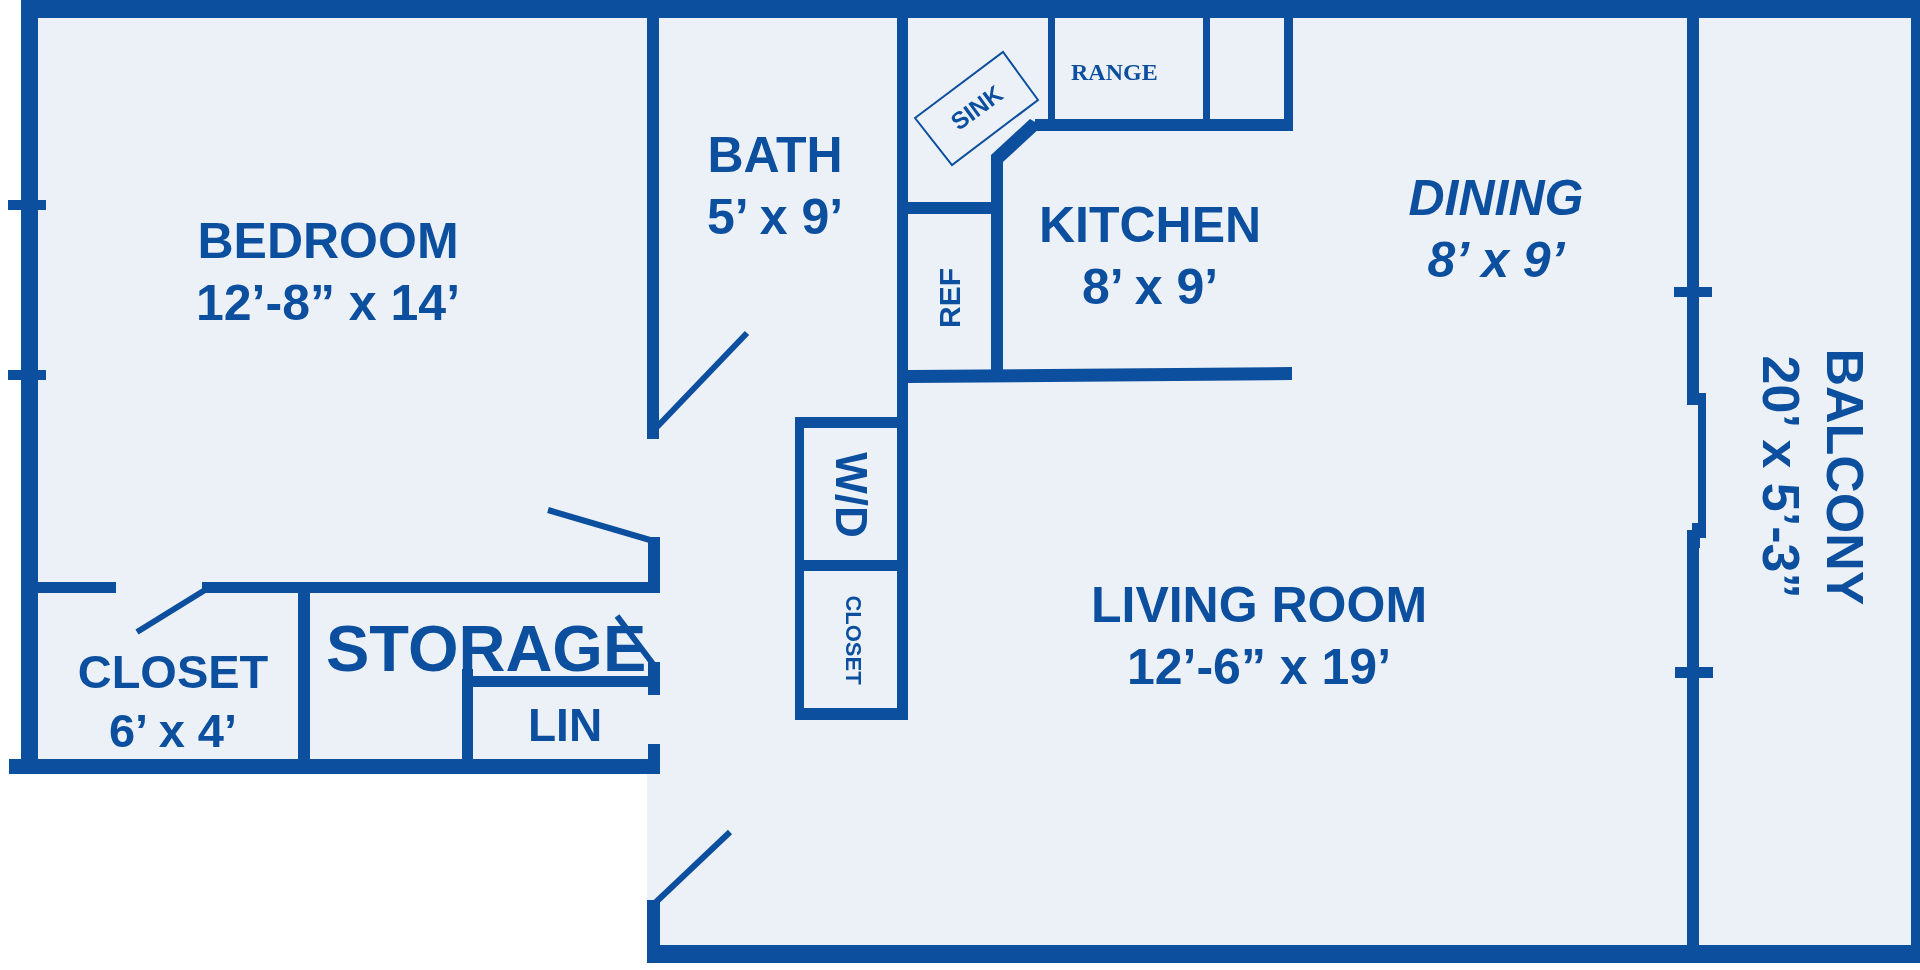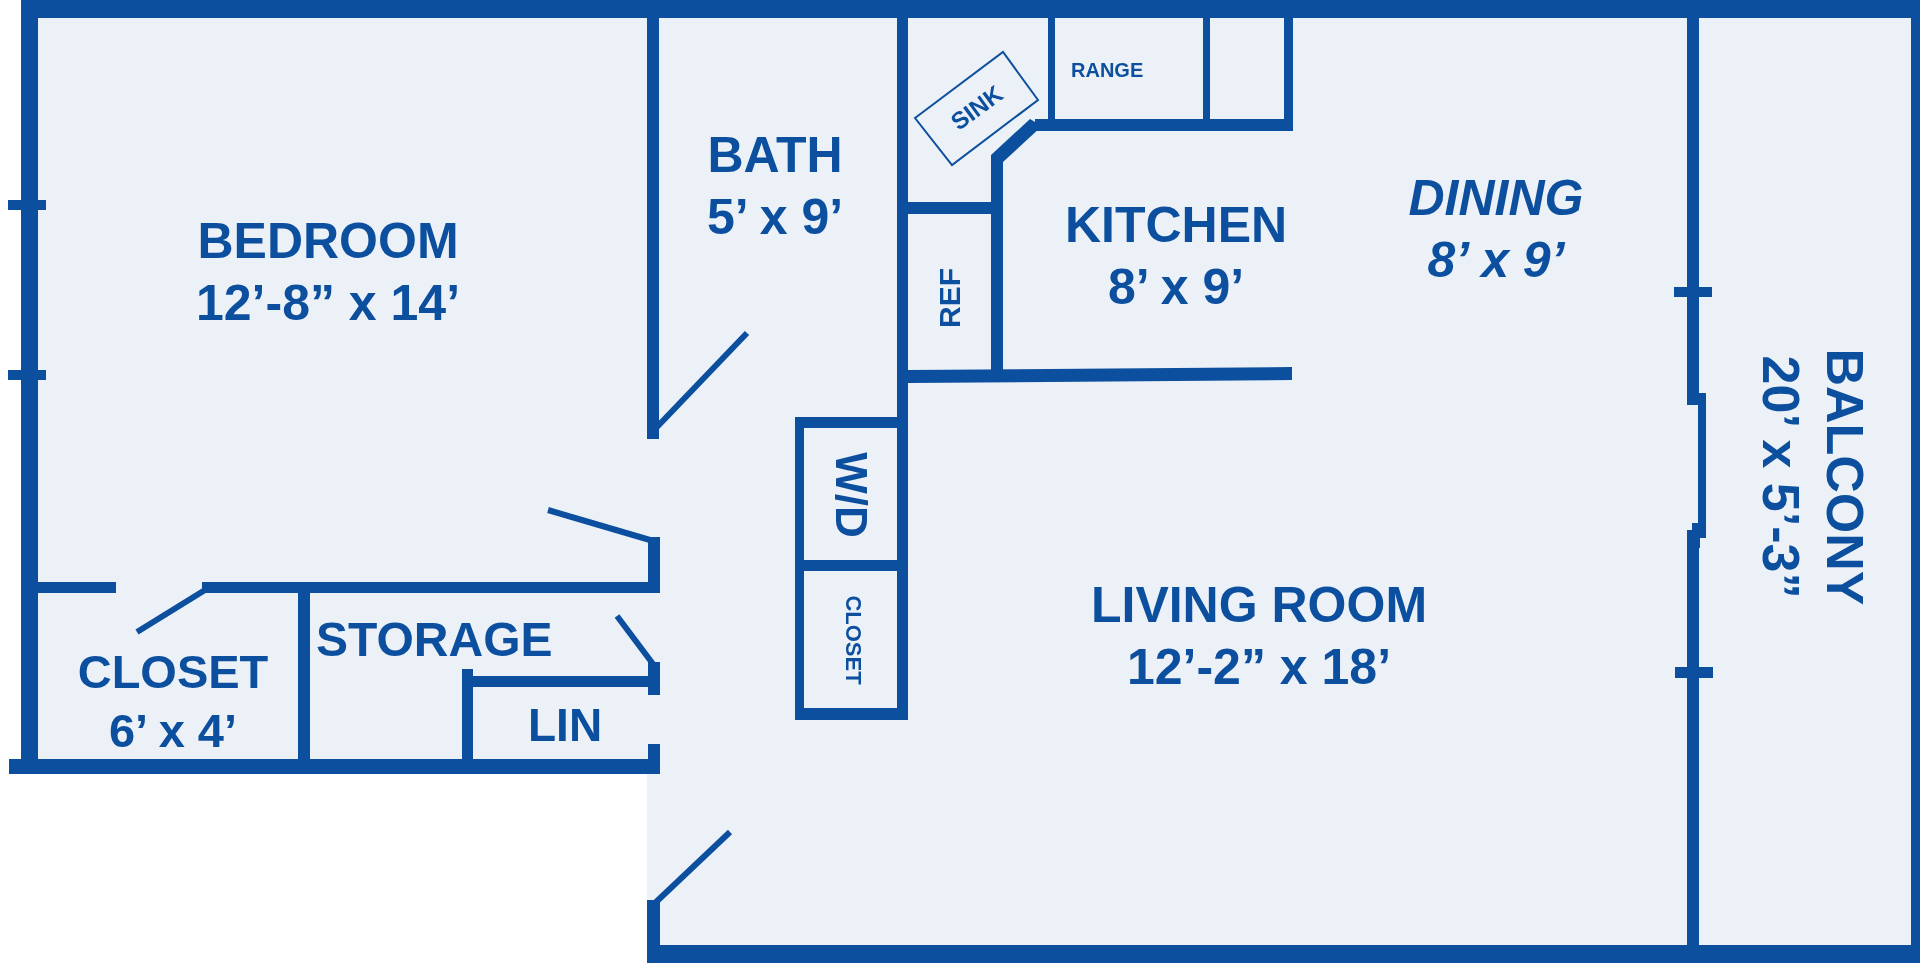--- a/index.html
+++ b/index.html
@@ -101,56 +101,56 @@
 <div class="room-label" style="left:328px; top:216px;">
   <span class="lbl room-name">BEDROOM</span>
   <span class="lbl room-dim">12’-8” x 14’</span>
 </div>
 
 <div class="room-label" style="left:775px; top:130px;">
   <span class="lbl room-name">BATH</span>
   <span class="lbl room-dim">5’ x 9’</span>
 </div>
 
-<div class="room-label" style="left:1176px; top:200px;">
+<div class="room-label" style="left:1150px; top:200px;">
   <span class="lbl room-name">KITCHEN</span>
   <span class="lbl room-dim">8’ x 9’</span>
 </div>
 
 <div class="room-label" style="left:1496px; top:173px;font-style:italic;">
   <span class="lbl room-name">DINING</span>
   <span class="lbl room-dim">8’ x 9’</span>
 </div>
 
 <div class="room-label" style="left:1259px; top:580px;">
   <span class="lbl room-name">LIVING ROOM</span>
-  <span class="lbl room-dim">12’-2” x 18’</span>
+  <span class="lbl room-dim">12’-6” x 19’</span>
 </div>
 
 <div class="room-label" style="left:173px; top:648px;">
   <span class="lbl room-name" style="font-size:47px;">CLOSET</span>
   <span class="lbl room-dim" style="font-size:47px; margin-top:12px;">6’ x 4’</span>
 </div>
 
-<span class="lbl room-name" style="left:316px; top:616px; font-size:48px;">STORAGE</span>
+<span class="lbl room-name" style="left:326px; top:616px; font-size:65px;">STORAGE</span>
 
 <span class="lbl room-name" style="left:528px; top:702px; font-size:46px;">LIN</span>
 
 <div class="rot" style="left:1813px; top:477px; width:0; height:0;">
   <div style="position:absolute; left:0; top:0; transform:translate(-50%,-50%) rotate(90deg); text-align:center; white-space:nowrap;">
     <span class="lbl room-name" style="position:static; display:block; font-size:52px;">BALCONY</span>
     <span class="lbl room-dim" style="position:static; display:block; font-size:52px; margin-top:12px;">20’ x 5’-3”</span>
   </div>
 </div>
 
 <div class="rot" style="left:977px; top:108px; width:0; height:0;">
   <span class="lbl" style="position:absolute; left:0; top:0; font-size:24px; transform:translate(-50%,-50%) rotate(-36deg);">SINK</span>
 </div>
 
-<span class="lbl small" style="left:1071px; top:60px; font-size:20px;">RANGE</span>
+<span class="lbl small" style="left:1071px; top:60px; font-size:24px;font-family:Liberation Serif, serif;">RANGE</span>
 
 <div class="rot" style="left:950px; top:298px; width:0; height:0;">
   <span class="lbl" style="position:absolute; left:0; top:0; font-size:30px; transform:translate(-50%,-50%) rotate(-90deg);">REF</span>
 </div>
 
 <div class="rot" style="left:851px; top:495px; width:0; height:0;">
   <span class="lbl" style="position:absolute; left:0; top:0; font-size:44px; transform:translate(-50%,-50%) rotate(90deg);">W/D</span>
 </div>
 
 <div class="rot" style="left:853px; top:640px; width:0; height:0;">

